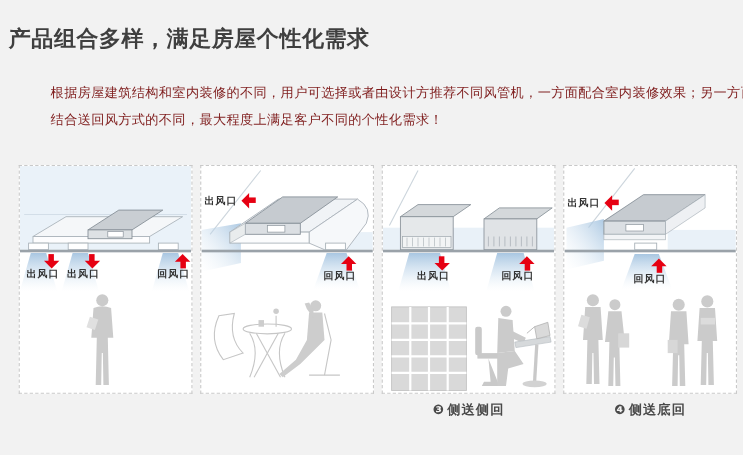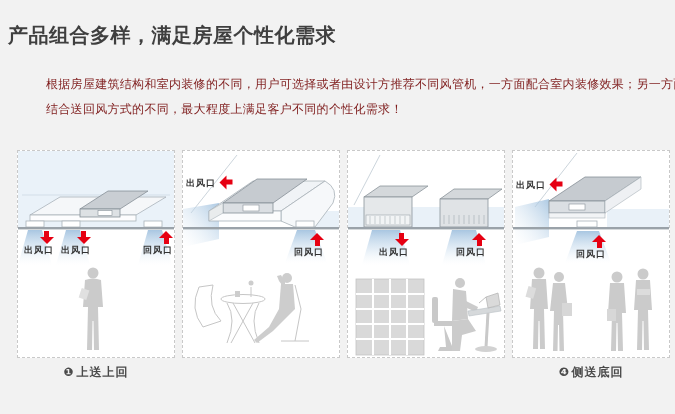--- a/index.html
+++ b/index.html
@@ -105,23 +105,20 @@
     </div>
     <div class="vent" style="left:37px;top:80px;width:36px">
       <i class="arr down"></i>
       <span class="lbl">出风口</span>
     </div>
     <div class="vent" style="left:119px;top:80px;width:36px">
       <i class="arr"></i>
       <span class="lbl">回风口</span>
     </div>
   </div>
-  <figcaption class="panel-caption">
-    <span class="num">❶</span><span>上送上回</span>
-  </figcaption>
 </figure>
 
 <figure class="panel panel-2">
   <div class="panel-box">
     <svg width="156" height="206" viewBox="0 0 156 206">
       <line x1="54" y1="4" x2="8" y2="62" stroke="#ccd5dc" stroke-width="1"></line>
       <rect x="130" y="60" width="26" height="16" fill="#e9f1f8"></rect>
       <polygon points="36,52 36,88 0,96 0,58" fill="url(#coneL)"></polygon>
       <polygon points="26,60 98,60 142,30 70,30" fill="#f0f3f6" stroke="#a8b1b8" stroke-width="0.8"></polygon>
       <path d="M98,60 L142,30 Q156,38 150,52 L132,76 L112,76 L98,70 Z" fill="#f6f8fa" stroke="#a8b1b8" stroke-width="0.8"></path>
@@ -233,20 +230,23 @@
     </svg>
     <div class="vent" style="left:17px;top:82px;width:44px">
       <i class="arr down"></i>
       <span class="lbl">出风口</span>
     </div>
     <div class="vent" style="left:94px;top:82px;width:44px">
       <i class="arr"></i>
       <span class="lbl">回风口</span>
     </div>
   </div>
+  <figcaption class="panel-caption">
+    <span class="num">❸</span><span>侧送侧回</span>
+  </figcaption>
 </figure>
 
 <figure class="panel panel-4">
   <div class="panel-box">
     <svg width="156" height="206" viewBox="0 0 156 206">
       <line x1="64" y1="2" x2="22" y2="56" stroke="#ccd5dc" stroke-width="1"></line>
       <rect x="94" y="58" width="62" height="18" fill="#e9f1f8"></rect>
       <polygon points="36,48 36,86 2,94 2,56" fill="url(#coneL)"></polygon>
       <g>
         <polygon points="36,50 92,50 128,26 72,26" fill="#c6cbd0" stroke="#868f97" stroke-width="0.8"></polygon>

